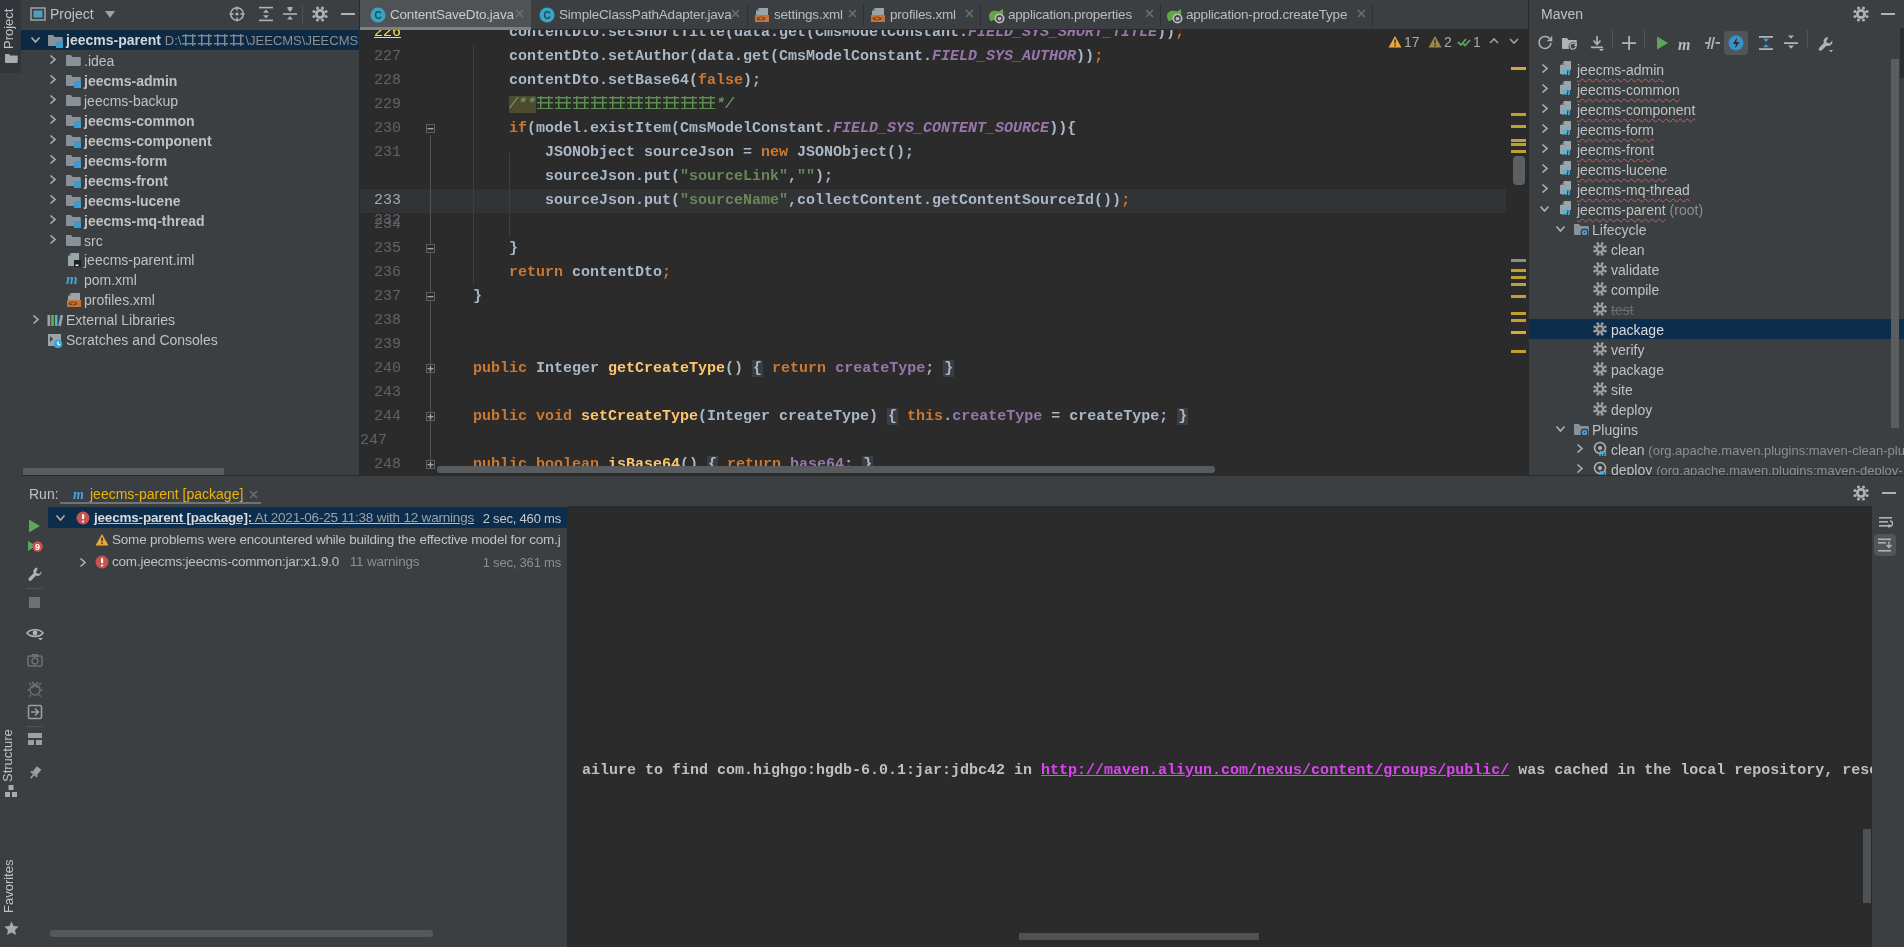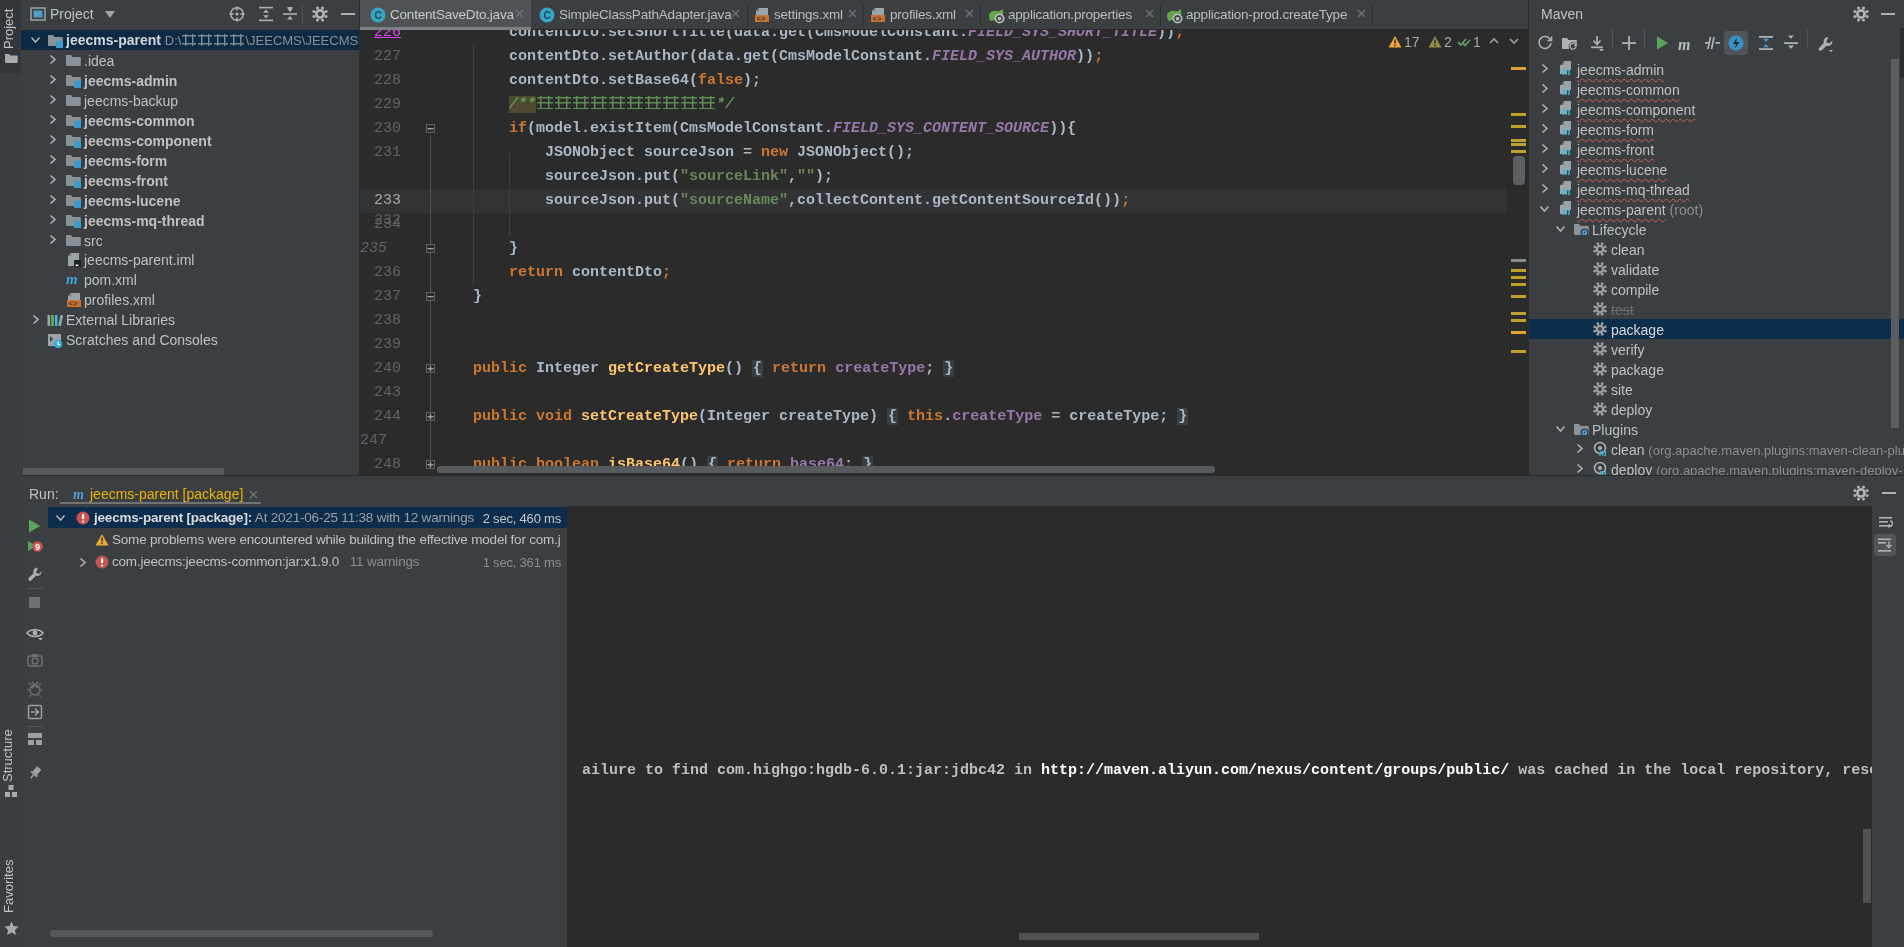--- a/index.html
+++ b/index.html
@@ -208,30 +208,30 @@
         <path d="M11 9.5 v2.7 l2 1" stroke="#fff" stroke-width="1.3" fill="none"></path>
       </svg>
 <div class="a" style="left:45px;top:332px;font-size:14px;color:#bfc1c3;">Scratches and Consoles</div>
 <div class="a" style="left:2px;top:468px;width:201px;height:7px;background:#595c5e;"></div>
 </div>
 <div class="a" style="left:360px;top:0;width:1168px;height:475px;background:#2b2b2b;overflow:hidden;">
 <div class="a" style="left:0;top:189px;width:1146px;height:24px;background:#313335;"></div>
 <div class="a" style="left:113px;top:45px;width:1px;height:240px;background:#3c4042;"></div>
 <div class="a" style="left:149px;top:153px;width:1px;height:84px;background:#3c4042;"></div>
 <div class="a" style="left:70px;top:135px;width:1px;height:325px;background:#505355;"></div>
-<div class="a mono" style="left:0;top:21px;width:41px;text-align:right;font-size:15px;line-height:24px;color:#d946ef;text-decoration:underline;">226</div>
+<div class="a mono" style="left:0;top:21px;width:41px;text-align:right;font-size:15px;line-height:24px;color:#fde047;text-decoration:underline;">226</div>
 <div class="a mono" style="left:0;top:45px;width:41px;text-align:right;font-size:15px;line-height:24px;color:#606366;">227</div>
 <div class="a mono" style="left:0;top:69px;width:41px;text-align:right;font-size:15px;line-height:24px;color:#606366;">228</div>
 <div class="a mono" style="left:0;top:93px;width:41px;text-align:right;font-size:15px;line-height:24px;color:#606366;">229</div>
 <div class="a mono" style="left:0;top:117px;width:41px;text-align:right;font-size:15px;line-height:24px;color:#606366;">230</div>
 <div class="a mono" style="left:0;top:141px;width:41px;text-align:right;font-size:15px;line-height:24px;color:#606366;">231</div>
 <div class="a mono" style="left:0;top:165px;width:41px;text-align:right;font-size:15px;line-height:24px;color:#606366;margin-top:44px;">232</div>
 <div class="a mono" style="left:0;top:189px;width:41px;text-align:right;font-size:15px;line-height:24px;color:#a5a7a9;">233</div>
 <div class="a mono" style="left:0;top:213px;width:41px;text-align:right;font-size:15px;line-height:24px;color:#606366;">234</div>
-<div class="a mono" style="left:0;top:237px;width:41px;text-align:left;font-size:15px;line-height:24px;color:#606366;font-style:italic;">235</div>
+<div class="a mono" style="left:0;top:237px;width:41px;text-align:right;font-size:15px;line-height:24px;color:#606366;">235</div>
 <div class="a mono" style="left:0;top:261px;width:41px;text-align:right;font-size:15px;line-height:24px;color:#606366;">236</div>
 <div class="a mono" style="left:0;top:285px;width:41px;text-align:right;font-size:15px;line-height:24px;color:#606366;">237</div>
 <div class="a mono" style="left:0;top:309px;width:41px;text-align:right;font-size:15px;line-height:24px;color:#606366;">238</div>
 <div class="a mono" style="left:0;top:333px;width:41px;text-align:right;font-size:15px;line-height:24px;color:#606366;">239</div>
 <div class="a mono" style="left:0;top:357px;width:41px;text-align:right;font-size:15px;line-height:24px;color:#606366;">240</div>
 <div class="a mono" style="left:0;top:381px;width:41px;text-align:right;font-size:15px;line-height:24px;color:#606366;">243</div>
 <div class="a mono" style="left:0;top:405px;width:41px;text-align:right;font-size:15px;line-height:24px;color:#606366;">244</div>
 <div class="a mono" style="left:0;top:429px;width:41px;text-align:left;font-size:15px;line-height:24px;color:#606366;">247</div>
 <div class="a mono" style="left:0;top:453px;width:41px;text-align:right;font-size:15px;line-height:24px;color:#606366;">248</div>
 <svg class="a" style="left:65.5px;top:124px" width="9" height="9">
@@ -772,41 +772,41 @@
       </svg>
 <div class="a" style="left:27px;top:31px;width:519px;height:21px;background:#0d2d4c;"></div>
 <svg class="a" style="left:34px;top:36px" width="11" height="11" viewBox="0 0 11 11">
         <path d="M1.5 3.5 L5.5 8 L9.5 3.5" fill="none" stroke="#afb1b3" stroke-width="1.6"></path>
       </svg>
 <svg class="a" style="left:55px;top:35px" width="14" height="14" viewBox="0 0 14 14">
         <circle cx="7" cy="7" r="6.5" fill="#c7544f"></circle>
         <rect x="6" y="3" width="2.2" height="5.2" rx="1" fill="#fff"></rect>
         <rect x="6" y="9.4" width="2.2" height="2.2" rx="1" fill="#fff"></rect>
       </svg>
-<div class="a nw" style="left:73px;top:34px;font-size:13.5px;letter-spacing:-0.2px;"><span style="font-weight:bold;color:#d8dadc;">jeecms-parent [package]:</span> <span style="color:#9da0a2;">At 2021-06-25 11:38 with 12 warnings</span></div>
+<div class="a nw" style="left:73px;top:34px;font-size:13.5px;letter-spacing:-0.2px;text-decoration:underline;"><span style="font-weight:bold;color:#d8dadc;">jeecms-parent [package]:</span> <span style="color:#9da0a2;">At 2021-06-25 11:38 with 12 warnings</span></div>
 <div class="a" style="left:460px;top:35px;width:80px;text-align:right;font-size:13px;letter-spacing:-0.2px;color:#c6c8ca;">2 sec, 460 ms</div>
 <svg class="a" style="left:74px;top:57px" width="14" height="14" viewBox="0 0 14 14">
         <path d="M7 1 L13.5 12.5 H0.5 Z" fill="#f0a732"></path>
         <rect x="6.2" y="4.5" width="1.7" height="4" fill="#3c3f41"></rect>
         <rect x="6.2" y="9.5" width="1.7" height="1.7" fill="#3c3f41"></rect>
       </svg>
 <div class="a nw" style="left:91px;top:56px;font-size:13.5px;letter-spacing:-0.2px;color:#bfc1c3;width:455px;overflow:hidden;">Some problems were encountered while building the effective model for com.j</div>
 <svg class="a" style="left:56px;top:81px" width="11" height="11" viewBox="0 0 11 11">
         <path d="M3.5 1.5 L8 5.5 L3.5 9.5" fill="none" stroke="#afb1b3" stroke-width="1.6"></path>
       </svg>
 <svg class="a" style="left:74px;top:79px" width="14" height="14" viewBox="0 0 14 14">
         <circle cx="7" cy="7" r="6.5" fill="#c7544f"></circle>
         <rect x="6" y="3" width="2.2" height="5.2" rx="1" fill="#fff"></rect>
         <rect x="6" y="9.4" width="2.2" height="2.2" rx="1" fill="#fff"></rect>
       </svg>
 <div class="a nw" style="left:91px;top:78px;font-size:13.5px;letter-spacing:-0.2px;color:#bfc1c3;">com.jeecms:jeecms-common:jar:x1.9.0&nbsp;&nbsp;&nbsp;<span style="color:#8c8f91;">11 warnings</span></div>
 <div class="a" style="left:460px;top:79px;width:80px;text-align:right;font-size:13px;letter-spacing:-0.2px;color:#8c8f91;">1 sec, 361 ms</div>
 <div class="a" style="left:29px;top:454px;width:383px;height:7px;border-radius:3px;background:#55585a;"></div>
 <div class="a" style="left:546px;top:30px;width:1305px;height:442px;background:#2b2b2b;overflow:hidden;">
-<div class="a mono nw" style="left:15px;top:256px;font-size:15px;color:#bdbfc1;font-weight:bold;">ailure to find com.highgo:hgdb-6.0.1:jar:jdbc42 in <span style="color:#ffffff;">http://maven.aliyun.com/nexus/content/groups/public/</span> was cached in the local repository, reso</div>
+<div class="a mono nw" style="left:15px;top:256px;font-size:15px;color:#bdbfc1;font-weight:bold;">ailure to find com.highgo:hgdb-6.0.1:jar:jdbc42 in <span style="color:#d946ef;text-decoration:underline;">http://maven.aliyun.com/nexus/content/groups/public/</span> was cached in the local repository, reso</div>
 <div class="a" style="left:1296px;top:323px;width:8px;height:74px;background:#4e5254;"></div>
 <div class="a" style="left:452px;top:427px;width:240px;height:7px;background:#4e5254;"></div>
 </div>
 <svg class="a" style="left:1857px;top:40px" width="16" height="14" viewBox="0 0 16 14">
         <rect x="1" y="1" width="13" height="1.6" fill="#afb1b3"></rect>
         <rect x="1" y="5" width="9" height="1.6" fill="#afb1b3"></rect>
         <rect x="1" y="9" width="13" height="1.6" fill="#afb1b3"></rect>
         <path d="M12 5 a2.5 2.5 0 0 1 0 5 h-1.5 M11.5 8.5 L10 10 L11.5 11.5" fill="none" stroke="#afb1b3" stroke-width="1.3"></path>
       </svg>
 <div class="a" style="left:1853px;top:58px;width:22px;height:22px;border-radius:4px;background:#515557;"></div>

